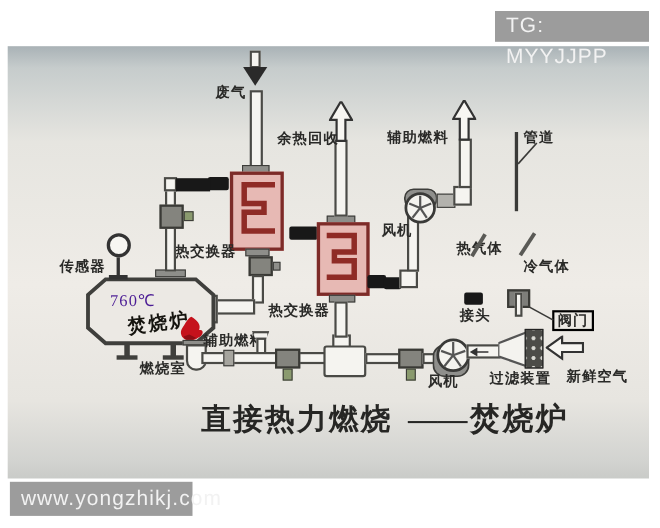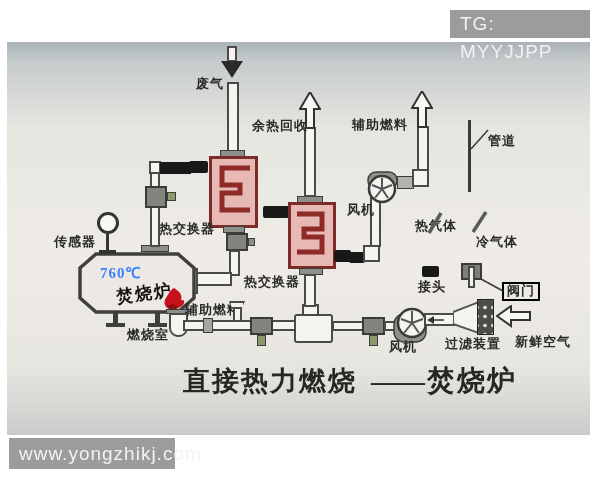--- a/index.html
+++ b/index.html
@@ -21,22 +21,22 @@
   .exch{position:absolute;background:#e7b9b4;border:3px solid #7d2b28;box-sizing:border-box;}
   .stem{position:absolute;background:#8a9a6e;border:1px solid #3d3d3a;box-sizing:border-box;}
   .grid-plate{position:absolute;background:#4c4c48;border:1.5px solid #222;
       background-image:radial-gradient(circle,#d8d8d2 1.5px,transparent 2.2px);
       background-size:8px 9px;background-position:3px 3px;box-sizing:border-box;}
   .title-line{position:absolute;left:183px;top:362px;white-space:nowrap;color:#262624;}
   .t1{font-size:27px;font-weight:bold;letter-spacing:2px;}
   .tdash{font-size:27px;font-weight:bold;margin-left:14px;}
   .t2{font-size:28px;font-weight:bold;letter-spacing:2px;margin-left:2px;}
   .boxed{border:2px solid #000000;padding:0 3px 1px 3px;}
-  .temp{position:absolute;left:100px;top:262px;font-weight:bold;font-size:15px;
-        color:#3b82f6;letter-spacing:1px;text-align:right;}
+  .temp{position:absolute;left:100px;top:262px;font-weight:normal;font-size:15px;
+        color:#4c1d95;letter-spacing:1px;text-align:right;}
   .incin{position:absolute;left:116px;top:282px;font-weight:bold;font-size:17px;
         color:#15140f;letter-spacing:2px;transform:rotate(-7deg);}
 </style>
 </head>
 <body>
 
 <div id="screen">
 
   <div class="abs photo-bg"></div>
 
@@ -174,21 +174,21 @@
     <div class="lbl" style="left:347px;top:203px;">风机</div>
     <div class="metal" style="left:397px;top:176px;width:17px;height:13px;background:#b3b2ad;"></div>
     <div class="pipe" style="left:412px;top:169px;width:17px;height:18px;"></div>
     <div class="pipe" style="left:417px;top:126px;width:12px;height:45px;"></div>
     <svg class="abs" style="left:411px;top:91px;" width="22" height="37" viewBox="0 0 22 37">
       <polygon points="11,0 21,17 15,17 15,36 7,36 7,17 1,17" fill="#f7f6f2" stroke="#333" stroke-width="2"></polygon>
     </svg>
     <div class="lbl" style="left:352px;top:118px;">辅助燃料</div>
 
     <div class="abs" style="left:468px;top:120px;width:3px;height:72px;background:#3a3a38;"></div>
-    <div class="lbl" style="left:488px;top:118px;margin-top:16px;">管道</div>
+    <div class="lbl" style="left:476px;top:118px;">管道</div>
     <div class="lbl" style="left:415px;top:219px;">热气体</div>
     <div class="lbl" style="left:476px;top:235px;">冷气体</div>
     <div class="blk" style="left:422px;top:266px;width:17px;height:11px;"></div>
     <div class="lbl" style="left:418px;top:280px;">接头</div>
     <div class="valve" style="left:461px;top:263px;width:21px;height:17px;background:#7e7e7a;"></div>
     <div class="pipe" style="left:468px;top:266px;width:7px;height:22px;"></div>
     <div class="lbl boxed" style="left:502px;top:282px;">阀门</div>
 
     <svg class="abs" style="left:0;top:0;" width="600" height="480" viewBox="0 0 600 480" pointer-events="none">
       <line x1="471" y1="149" x2="488" y2="130" stroke="#3a3a38" stroke-width="1.5"></line>

